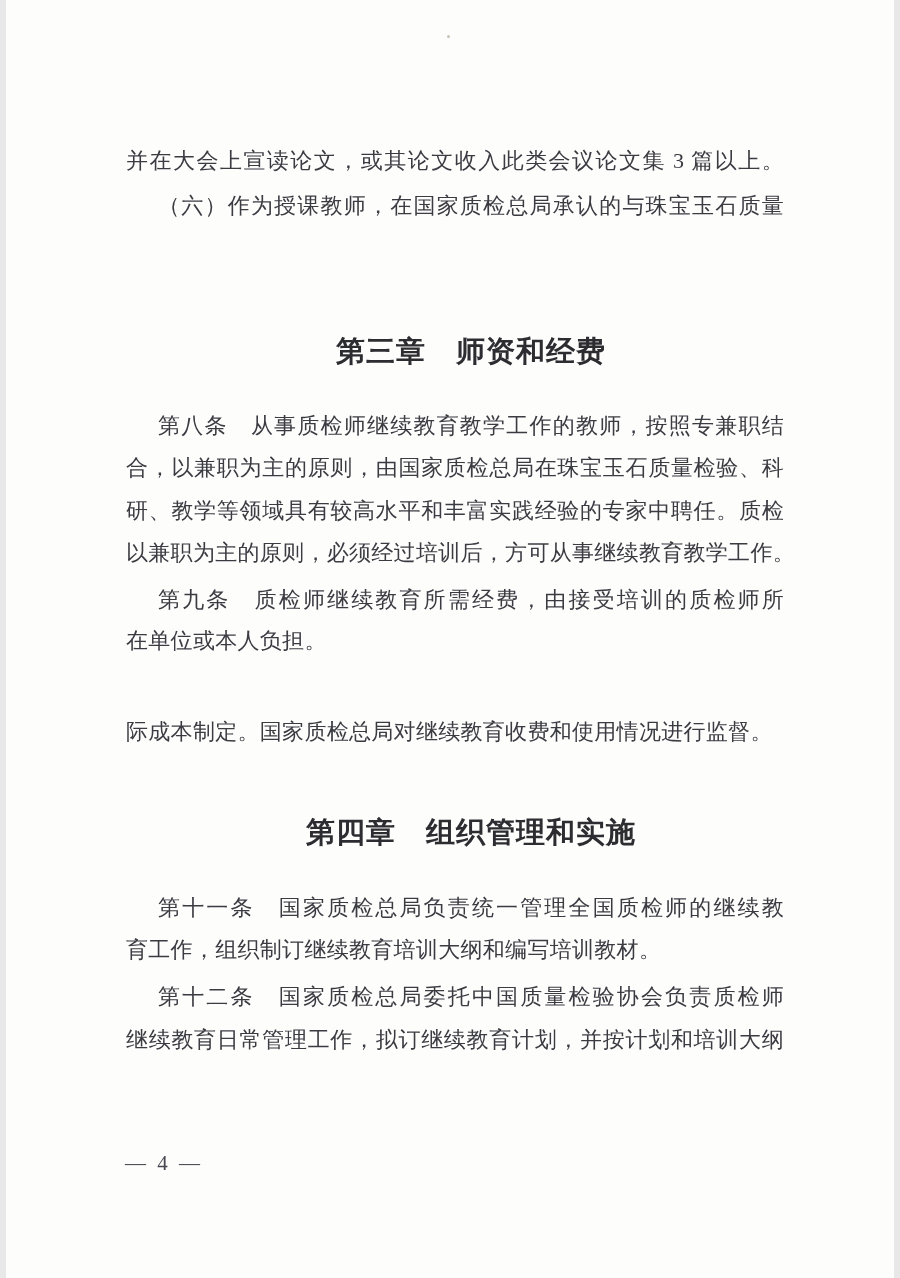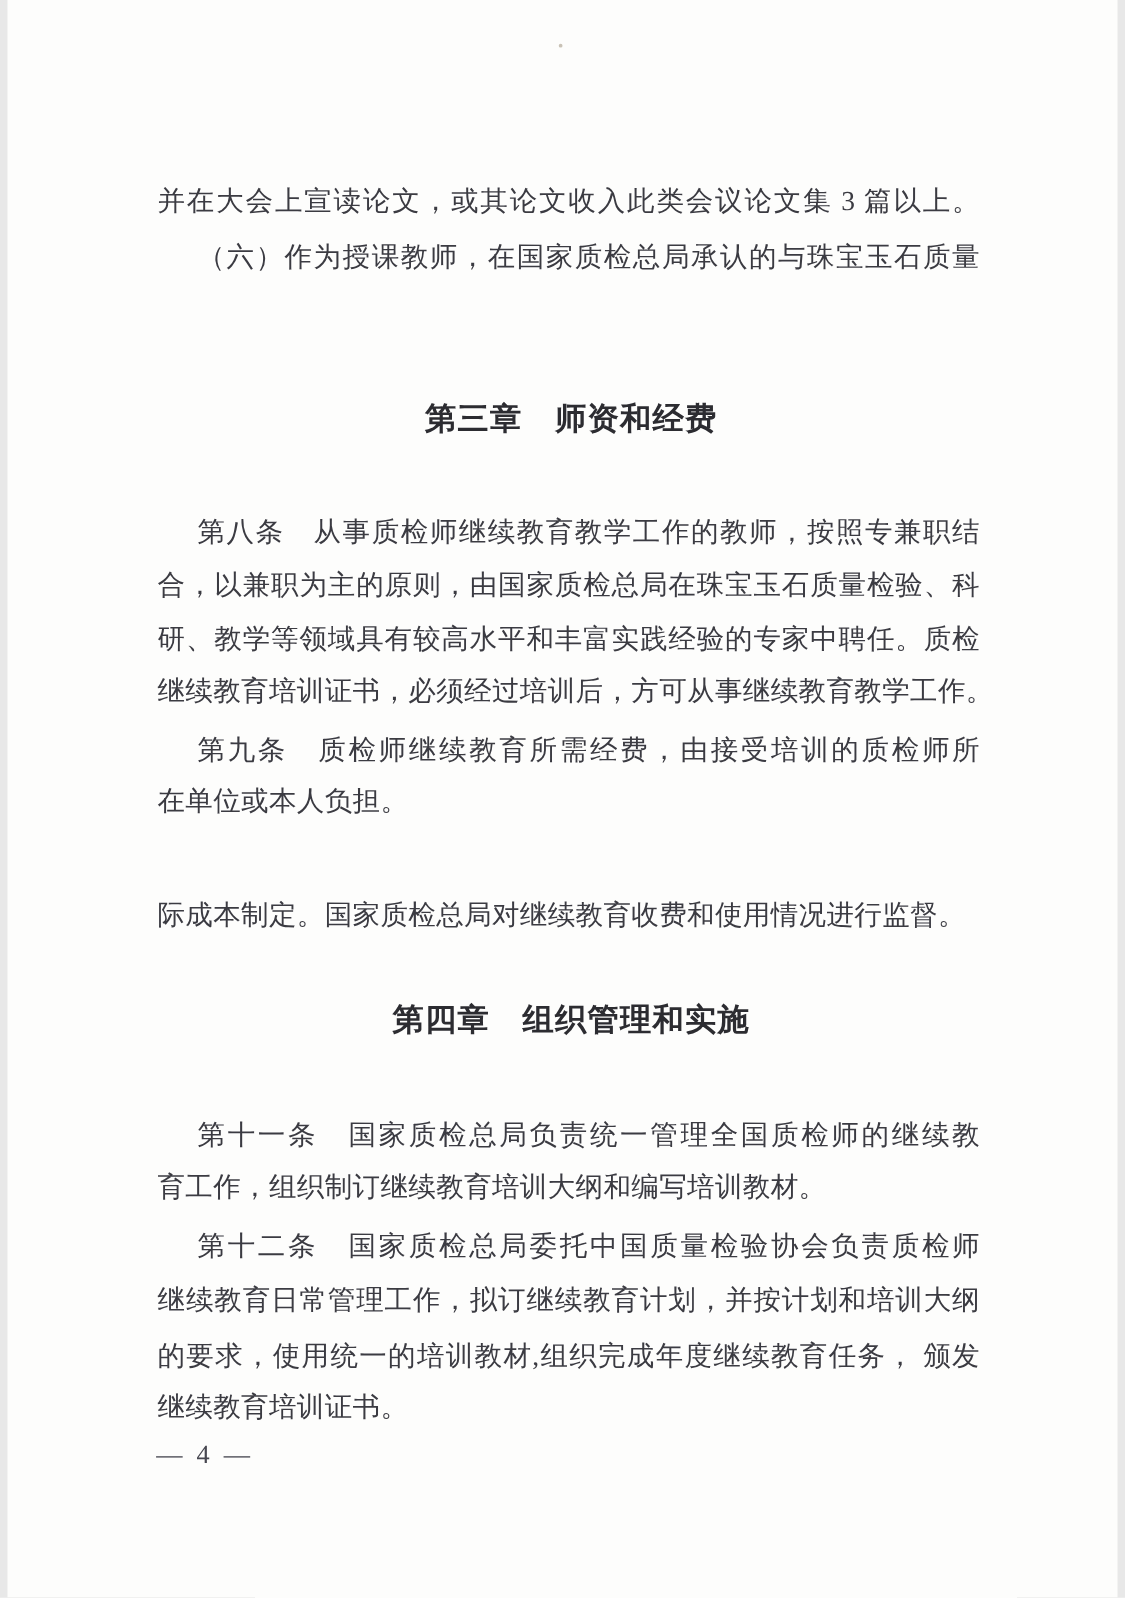--- a/index.html
+++ b/index.html
@@ -30,25 +30,25 @@
     text-align: justify;
     text-align-last: justify;
   }
   .ind {
     text-indent: 32px;
   }
   .chapter {
     position: absolute;
     left: 120px;
     width: 658px;
-    margin: 2px;
+    margin: 16px;
     text-align: center;
-    font-family: Liberation Mono, monospace;
+    font-family: Liberation Serif, serif;
     font-weight: 700;
-    font-size: 25px;
+    font-size: 29px;
     line-height: 28px;
     color: #2c2c31;
     letter-spacing: 1px;
   }
   .pagenum {
     position: absolute;
     left: 119px;
     top: 1150px;
     font-size: 21px;
     line-height: 26px;
@@ -67,34 +67,32 @@
 <div class="page">
 
   <div class="bline just" style="top:145px">并在大会上宣读论文，或其论文收入此类会议论文集 3 篇以上。</div>
   <div class="bline just ind" style="top:190px">（六）作为授课教师，在国家质检总局承认的与珠宝玉石质量</div>
 
   <h2 class="chapter" style="top:321px">第三章　师资和经费</h2>
 
   <div class="bline just" style="top:452px">合，以兼职为主的原则，由国家质检总局在珠宝玉石质量检验、科</div>
   <div class="bline just ind" style="top:410px">第八条　从事质检师继续教育教学工作的教师，按照专兼职结</div>
   <div class="bline just" style="top:495px">研、教学等领域具有较高水平和丰富实践经验的专家中聘任。质检</div>
-  <div class="bline just" style="top:537px">继续教育培训证书，必须经过培训后，方可从事继续教育教学工作。</div>
+  <div class="bline just" style="top:537px">以兼职为主的原则，必须经过培训后，方可从事继续教育教学工作。</div>
 
   <div class="bline just ind" style="top:584px">第九条　质检师继续教育所需经费，由接受培训的质检师所</div>
   <div class="bline" style="top:625px">在单位或本人负担。</div>
 
   <div class="bline" style="top:716px">际成本制定。国家质检总局对继续教育收费和使用情况进行监督。</div>
 
   <h2 class="chapter" style="top:802px">第四章　组织管理和实施</h2>
 
   <div class="bline just ind" style="top:892px">第十一条　国家质检总局负责统一管理全国质检师的继续教</div>
   <div class="bline" style="top:934px">育工作，组织制订继续教育培训大纲和编写培训教材。</div>
 
   <div class="bline just ind" style="top:981px">第十二条　国家质检总局委托中国质量检验协会负责质检师</div>
   <div class="bline just" style="top:1024px">继续教育日常管理工作，拟订继续教育计划，并按计划和培训大纲</div>
-  <div class="bline just" style="top:1069px">的要求，使用统一的培训教材,组织完成年度继续教育任务， 颁发</div>
-  <div class="bline" style="top:1110px">继续教育培训证书。</div>
 
   <div class="pagenum">— 4 —</div>
 
   <div class="speck" style="left:441px; top:35px; width:3px; height:3px;"></div>
 
 </div>
 
 </body></html>

